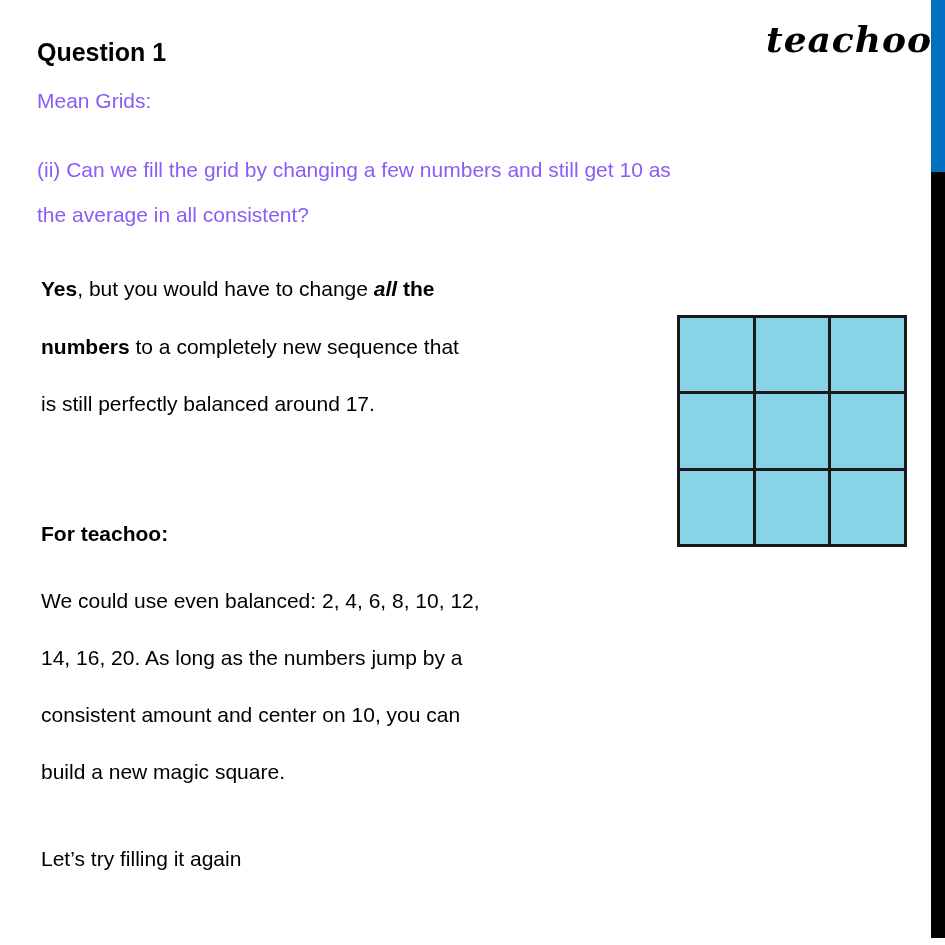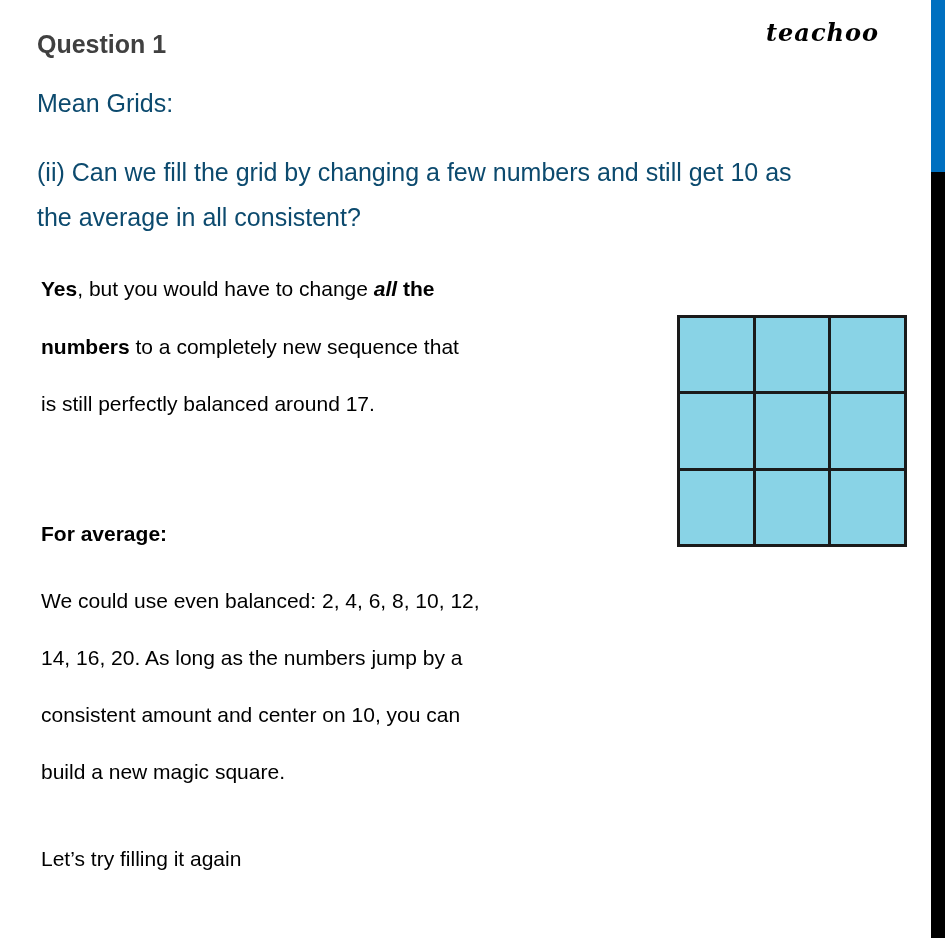--- a/index.html
+++ b/index.html
@@ -13,29 +13,29 @@
       background: #0070c0;
     }
     .side-bar-black {
       position: absolute; left: 931px; top: 172px; width: 14px; height: 766px;
       background: #000000;
     }
     .logo {
       position: absolute; left: 766px; top: 18px;
       font-family: "DejaVu Serif", serif;
       font-style: italic; font-weight: bold;
-      font-size: 24px; color: #000; letter-spacing: 1px;
+      font-size: 36px; color: #000; letter-spacing: 1px;
     }
     .q-title {
-      position: absolute; left: 37px; top: 30px;
-      font-size: 25px; font-weight: bold; color: #404040;
+      position: absolute; left: 37px; top: 38px;
+      font-size: 25px; font-weight: bold; color: #000000;
     }
     .blue-line {
       position: absolute; left: 37px;
-      font-size: 25px; color: #0c4a6e; white-space: nowrap;
+      font-size: 21px; color: #8b5cf6; white-space: nowrap;
     }
     .body-line {
       position: absolute; left: 41px;
       font-size: 21px; color: #000; white-space: nowrap;
     }
     .grid {
       position: absolute; left: 677px; top: 315px;
       width: 230px; height: 232px;
       display: grid; grid-template-columns: repeat(3, 1fr); grid-template-rows: repeat(3, 1fr);
       border: 3px solid #1a1a1a; box-sizing: border-box;
@@ -57,21 +57,21 @@
 <div class="blue-line" style="top:203px">the average in all consistent?</div>
 
 <div class="body-line" style="top:277px">
   <b>Yes</b><span>, but you would have to change </span><b><i>all</i></b><b> the</b>
 </div>
 <div class="body-line" style="top:335px">
   <b>numbers</b><span> to a completely new sequence that</span>
 </div>
 <div class="body-line" style="top:392px">is still perfectly balanced around 17.</div>
 
-<div class="body-line" style="top:522px;font-weight:bold">For average:</div>
+<div class="body-line" style="top:522px;font-weight:bold">For teachoo:</div>
 <div class="body-line" style="top:589px">We could use even balanced: 2, 4, 6, 8, 10, 12,</div>
 <div class="body-line" style="top:646px">14, 16, 20. As long as the numbers jump by a</div>
 <div class="body-line" style="top:703px">consistent amount and center on 10, you can</div>
 <div class="body-line" style="top:760px">build a new magic square.</div>
 
 <div class="body-line" style="top:847px">Let’s try filling it again</div>
 
 <div class="grid">
   <div class="cell"></div>
   <div class="cell"></div>

